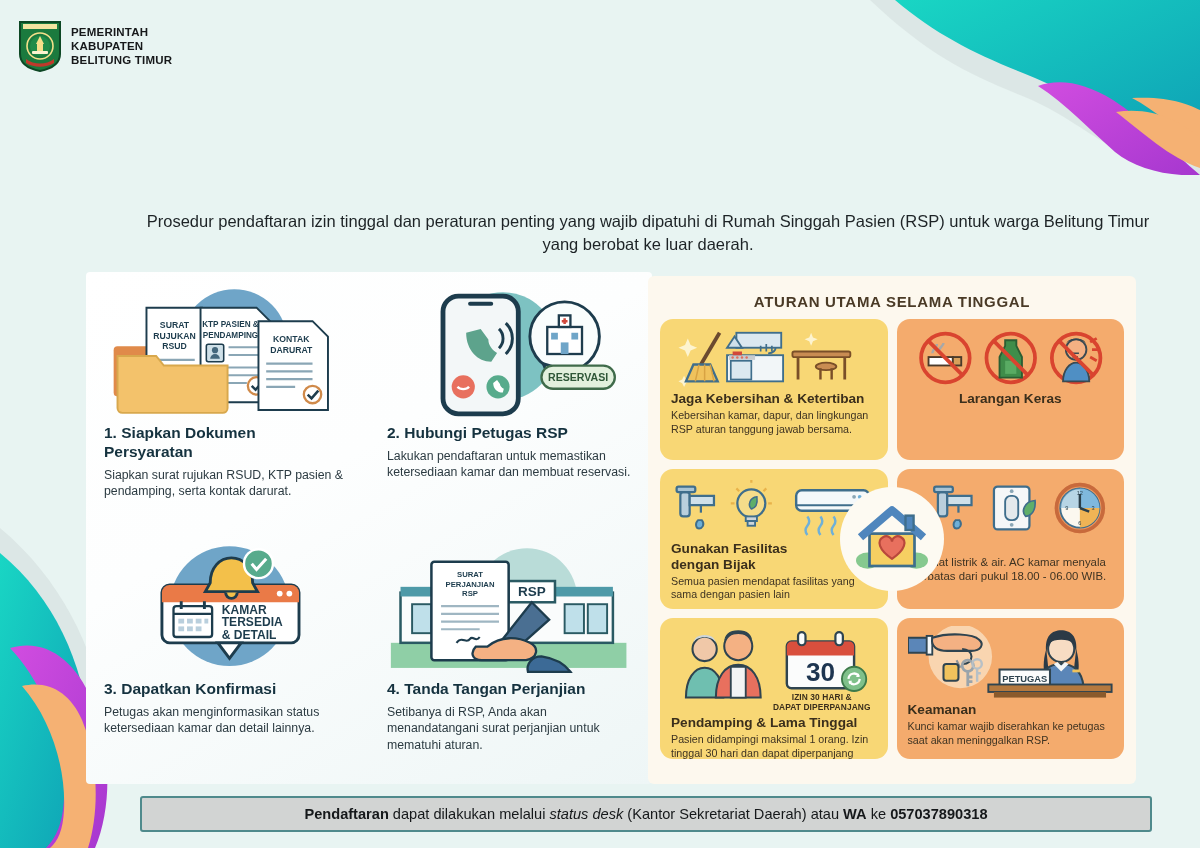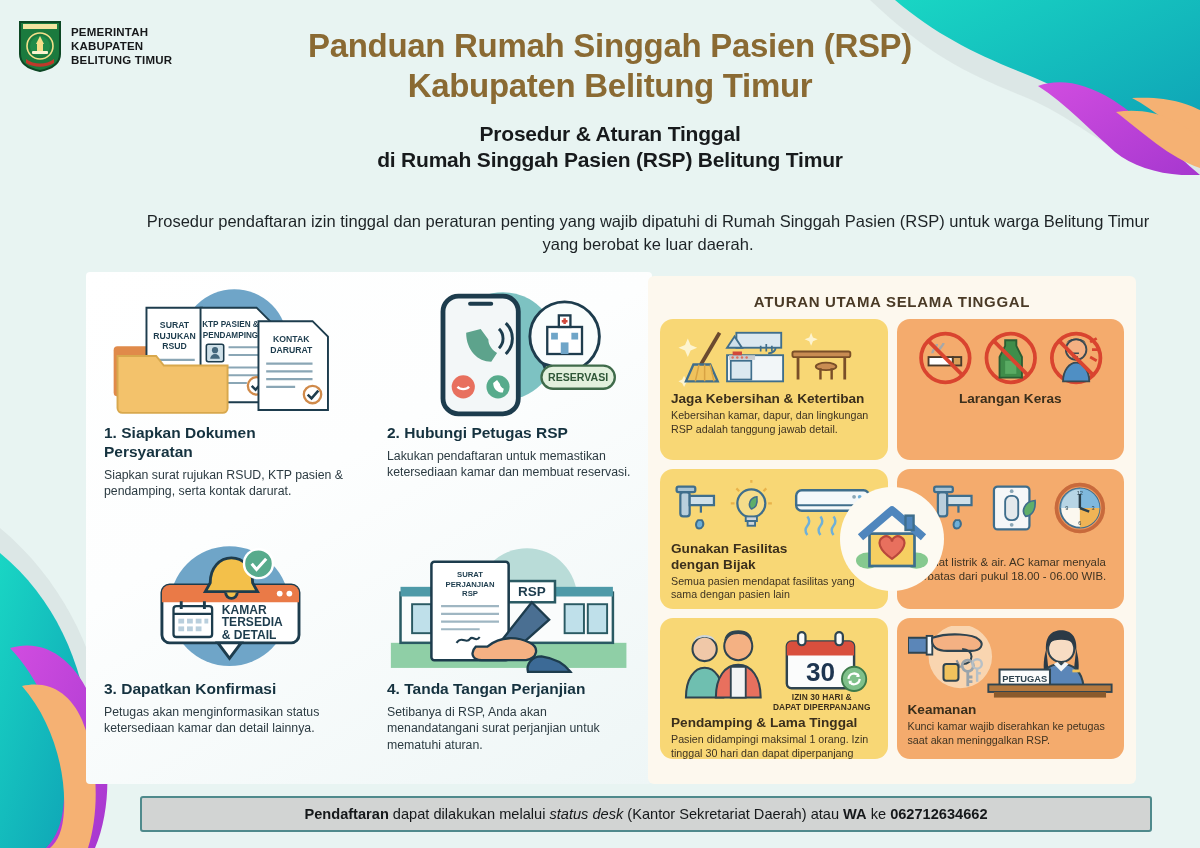--- a/index.html
+++ b/index.html
@@ -140,26 +140,20 @@
       <path d="M22 16 L26 24 H18 Z" fill="#f4e08a"></path>
       <rect x="19" y="24" width="6" height="7" fill="#f4e08a"></rect>
       <rect x="14" y="31" width="16" height="3" rx="1" fill="#fdf4cf"></rect>
       <path d="M8 39 C16 45 28 45 36 39 L36 43 C28 48 16 48 8 43 Z" fill="#c0392b"></path>
     </svg>
     <div id="logo-text">PEMERINTAH
 KABUPATEN
 BELITUNG TIMUR</div>
   </div>
 
-  <div id="title-wrap">
-    <div id="main-title" style="white-space:pre-line">Panduan Rumah Singgah Pasien (RSP)
-Kabupaten Belitung Timur</div>
-    <div id="sub-title" style="white-space:pre-line">Prosedur &amp; Aturan Tinggal
-di Rumah  Singgah Pasien (RSP) Belitung Timur</div>
-  </div>
 
   <div id="intro">Prosedur pendaftaran izin tinggal dan peraturan penting yang wajib dipatuhi di Rumah Singgah Pasien (RSP) untuk warga Belitung Timur yang berobat ke luar daerah.</div>
 </div>
 
 <div id="steps-panel">
 
   <div class="step">
     <div class="step-art">
       <svg viewBox="0 0 260 140" style="width:100%;height:100%">
         <circle cx="135" cy="58" r="55" fill="#6fa5c8"></circle>
@@ -331,21 +325,21 @@
           <path d="M96 18 v6 M102 16 v8 M108 18 v6" stroke="#3f6e8c" stroke-width="1.8"></path>
           <path d="M104 26 c6 0 8 -4 8 -6" stroke="#3f6e8c" stroke-width="2" fill="none"></path>
           <rect x="130" y="24" width="62" height="6" rx="2" fill="#c98c52" stroke="#7a4f28" stroke-width="2"></rect>
           <path d="M136 30 v24 M186 30 v24" stroke="#7a4f28" stroke-width="3"></path>
           <ellipse cx="166" cy="40" rx="11" ry="4" fill="#c98c52" stroke="#7a4f28" stroke-width="2"></ellipse>
           <path d="M160 42 v12 M172 42 v12" stroke="#7a4f28" stroke-width="2.6"></path>
           <path d="M150 4 l2 5 l5 2 l-5 2 l-2 5 l-2 -5 l-5 -2 l5 -2 z" fill="#fdf4d0"></path>
         </svg>
       </div>
       <div class="rule-title">Jaga Kebersihan &amp; Ketertiban</div>
-      <div class="rule-desc">Kebersihan kamar, dapur, dan lingkungan RSP adalah tanggung jawab detail.</div>
+      <div class="rule-desc">Kebersihan kamar, dapur, dan lingkungan RSP aturan tanggung jawab bersama.</div>
     </div>
 
     <div class="rule orange r2">
       <div class="rule-art">
         <svg viewBox="0 0 220 62" style="width:100%;height:100%">
           <g fill="none" stroke="#d9442f" stroke-width="4">
             <circle cx="40" cy="31" r="26"></circle>
               <circle cx="110" cy="31" r="26"></circle>
               <circle cx="180" cy="31" r="26"></circle>
           </g>
@@ -501,15 +495,15 @@
         <path d="M8 38 L43 8 L78 38" fill="none" stroke="#4f86bd" stroke-width="9" stroke-linejoin="round"></path>
         <rect x="58" y="14" width="9" height="16" fill="#4f86bd" stroke="#3f6e8c" stroke-width="2.6"></rect>
         <path d="M43 62 C28 52 26 42 33 38 c5 -3 10 1 10 5 c0 -4 5 -8 10 -5 c7 4 5 14 -10 24 z" fill="#e8705e" stroke="#b9483c" stroke-width="2.4"></path>
       </svg>
     </div>
   </div>
 </div>
 
 <div id="footer">
   <div id="footer-text">
-    <b>Pendaftaran</b><span> dapat dilakukan melalui </span><i>status desk</i><span> (Kantor Sekretariat Daerah) atau </span><b>WA</b><span> ke </span><b>062712634662</b>
+    <b>Pendaftaran</b><span> dapat dilakukan melalui </span><i>status desk</i><span> (Kantor Sekretariat Daerah) atau </span><b>WA</b><span> ke </span><b>057037890318</b>
   </div>
 </div>
 
 </body></html>

